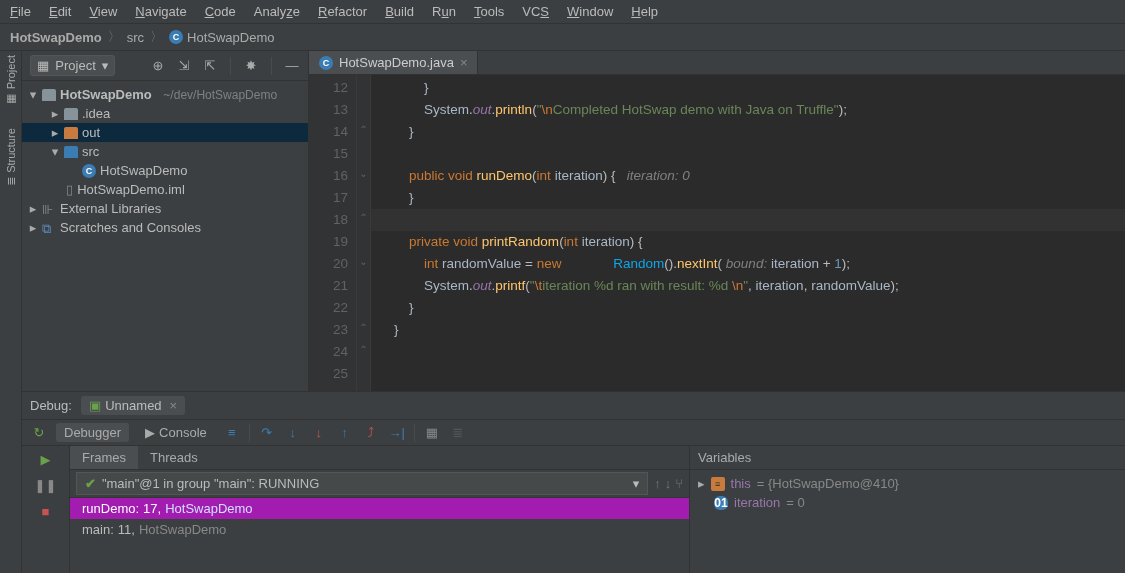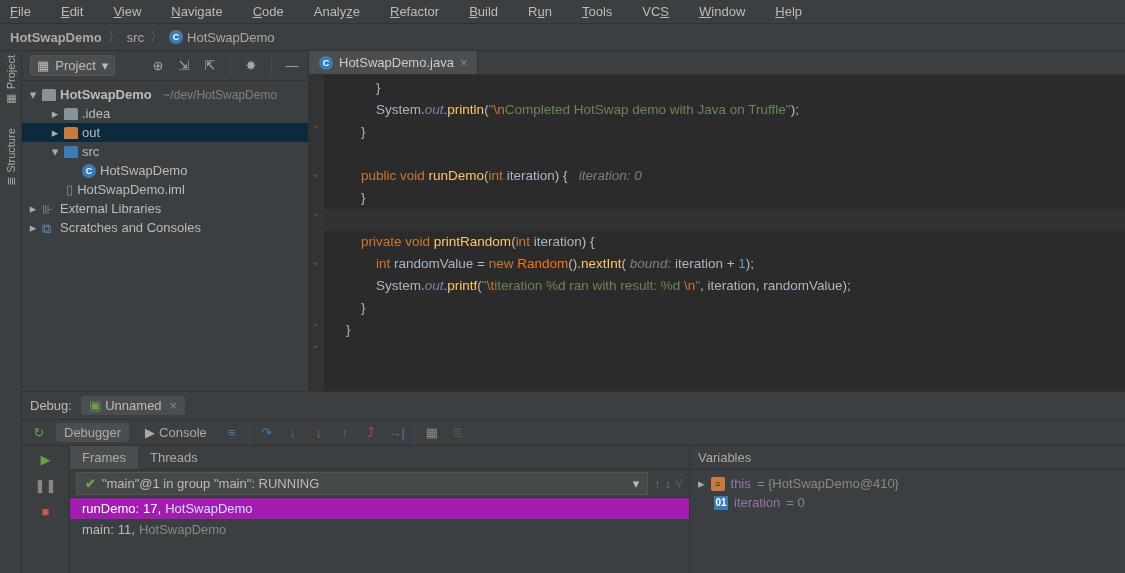--- a/index.html
+++ b/index.html
@@ -1,19 +1,19 @@
 <!DOCTYPE html>
 <html><head>
 <meta charset="utf-8">
 <style>
 * { margin:0; padding:0; box-sizing:border-box; font-family:"Segoe UI",Arial,sans-serif; }
 body { background:#3c3f41; color:#bbb; font-size:13px; width:1125px; height:573px; overflow:hidden; position:relative; }
 
 
-.menubar { display:flex; gap:30px; padding:4px 10px; background:#3c3f41; border-bottom:1px solid #323232; }
+.menubar { display:flex; gap:18px; padding:4px 10px; background:#3c3f41; border-bottom:1px solid #323232; }
 .menubar span { cursor:pointer; }
 .menubar span u { text-decoration:underline; }
 
 
 .breadcrumb { display:flex; align-items:center; gap:6px; padding:4px 10px; border-bottom:1px solid #323232; color:#aaa; }
 .breadcrumb .crumb { display:flex; align-items:center; gap:4px; }
 .chev { color:#777; }
 
 
 .toolbar { display:flex; align-items:center; gap:10px; padding:4px 8px; background:#3c3f41; border-bottom:1px solid #323232; }
@@ -55,21 +55,21 @@
 .code { flex:1; padding:2px 0; }
 .code .line { height:22px; line-height:22px; padding-left:8px; white-space:pre; }
 .code .line.hl { background:#214283; }
 .code .line.caret { background:#323232; }
 .kw { color:#cc7832; }
 .str { color:#6a8759; }
 .esc { color:#cc7832; }
 .method { color:#ffc66d; }
 .fld { color:#9876aa; font-style:italic; }
 .num { color:#6897bb; }
-.typ { color:#f97316; }
+.typ { color:#0ea5e9;margin-left:48px; }
 .param { color:#a9b7c6; }
 .comment { color:#808080; font-style:italic; }
 .ident { color:#a9b7c6; }
 
 
 .debug { border-top:1px solid #323232; flex:1; display:flex; flex-direction:column; }
 .debug-title { padding:4px 8px; display:flex; align-items:center; gap:9px; border-bottom:1px solid #323232; background:#3c3f41; }
 .debug-title .close { color:#888; cursor:pointer; }
 .debug-toolbar { display:flex; align-items:center; gap:8px; padding:3px 8px; border-bottom:1px solid #323232; background:#3c3f41; }
 .dbg-btn { padding:2px 8px; cursor:pointer; color:#aaa; display:flex; align-items:center; gap:4px; }
@@ -90,21 +90,21 @@
 .stack-row.sel { background:#a21caf; color:#fff; }
 .stack-row .pale { color:#888; }
 .stack-row.sel .pale { color:#cfe0ff; }
 .vars-panel { flex:1; display:flex; flex-direction:column; }
 .vars-head { padding:4px 8px; border-bottom:1px solid #323232; color:#aaa; }
 .vars-body { flex:1; padding:4px 8px; }
 .var-row { display:flex; align-items:center; gap:6px; padding:2px 0; }
 .var-row .vname { color:#9876aa; }
 .var-row .vval { color:#888; }
 .var-ico1 { width:14px; height:14px; border-radius:2px; background:#c97b3f; display:inline-flex; align-items:center; justify-content:center; font-size:9px; color:#231; }
-.var-ico2 { width:14px; height:14px; border-radius:0; background:#3b7cb3; display:inline-flex; align-items:center; justify-content:center; font-size:10px; color:#fff; font-weight:bold; }
+.var-ico2 { width:14px; height:14px; border-radius:6px; background:#3b7cb3; display:inline-flex; align-items:center; justify-content:center; font-size:12px; color:#fff; font-weight:bold; }
 </style>
 </head>
 <body>
 
 <div class="menubar">
   <span><u>F</u>ile</span>
   <span><u>E</u>dit</span>
   <span><u>V</u>iew</span>
   <span><u>N</u>avigate</span>
   <span><u>C</u>ode</span>
@@ -213,20 +213,36 @@
 
       <div class="editor-panel">
         <div class="tabs">
           <div class="tab">
             <span class="class-ico">C</span>
             <span>HotSwapDemo.java</span>
             <span class="close">×</span>
           </div>
         </div>
         <div class="code-area">
+          <div class="gutter">
+            <div>12</div>
+              <div>13</div>
+              <div>14</div>
+              <div>15</div>
+              <div>16</div>
+              <div>17</div>
+              <div>18</div>
+              <div>19</div>
+              <div>20</div>
+              <div>21</div>
+              <div>22</div>
+              <div>23</div>
+              <div>24</div>
+              <div>25</div>
+          </div>
           <div class="fold-col">
             <div></div>
               <div></div>
               <div>⌃</div>
               <div></div>
               <div>⌄</div>
               <div></div>
               <div>⌃</div>
               <div></div>
               <div>⌄</div>

